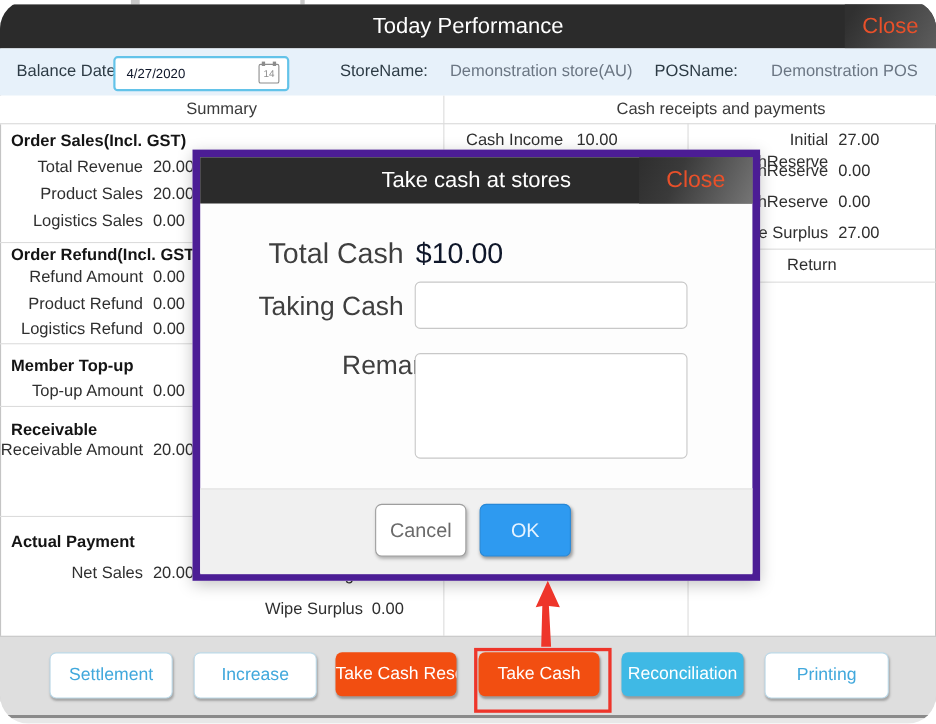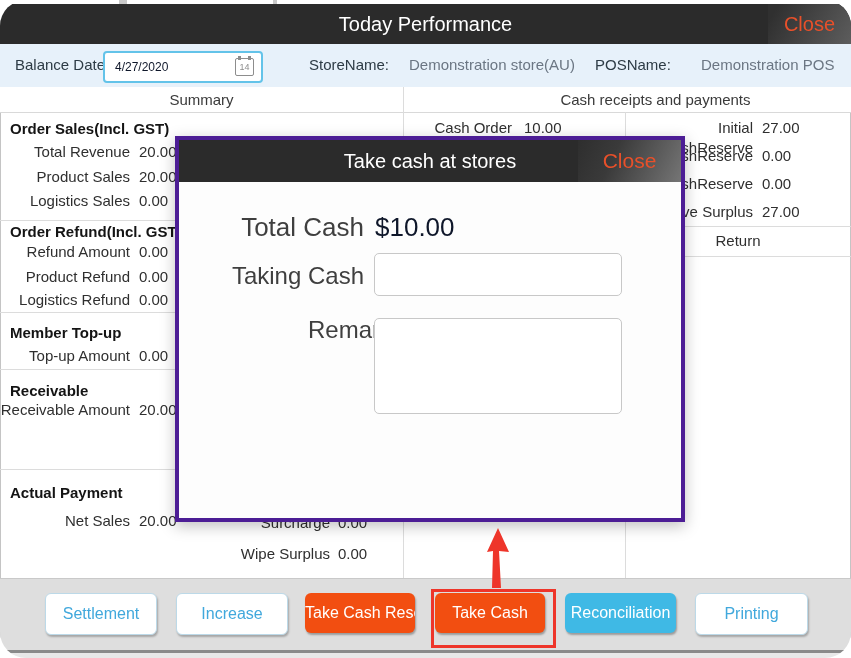--- a/index.html
+++ b/index.html
@@ -55,21 +55,21 @@
   .tb-white{background:#fff;border:1px solid #bcd9e8;color:#41a8dc;box-shadow:1px 2px 2px rgba(0,0,0,0.25);}
   .tb-orange{background:#f24e11;color:#fff;box-shadow:1px 2px 2px rgba(0,0,0,0.3);}
   .tb-blue{background:#3fb9e5;color:#fff;box-shadow:1px 2px 2px rgba(0,0,0,0.3);}
   #bottom-line{left:0;top:650px;width:851px;height:3px;background:#8a8a8a;}
   #bottom-pad{left:0;top:653px;width:851px;height:5px;background:#e8e8e8;}
 
   
   .win-edge{top:4px;height:646px;width:1px;background:#c4c4c4;}
 
   
-  #modal{left:175px;top:136px;width:502px;height:378px;background:#fdfdfd;border:4px solid #4c1d95;box-shadow:0 4px 14px rgba(0,0,0,0.25);}
+  #modal{left:175px;top:136px;width:502px;height:378px;background:#fdfdfd;border:7px solid #4c1d95;box-shadow:0 4px 14px rgba(0,0,0,0.25);}
   #modal-titlebar{left:0;top:0;width:502px;height:42px;background:#2b2b2b;}
   #modal-title{left:0;top:0;width:502px;height:42px;line-height:42px;text-align:center;color:#fff;font-size:20px;}
   #modal-close{left:399px;top:0;width:103px;height:42px;background:linear-gradient(115deg,#2e2e2e 0%,#3a3a3a 35%,#757575 100%);
     color:#e8502a;font-size:21px;line-height:42px;text-align:center;cursor:pointer;}
   .m-label{position:absolute;left:0;width:185px;text-align:right;color:#3f3f3f;}
   #m-totalcash-label{top:72px;font-size:26px;}
   #m-totalcash-value{position:absolute;left:196px;top:72px;font-size:26px;color:#0f172a;}
   #m-taking-label{top:122px;font-size:24px;}
   #m-remark-label{top:176px;font-size:24px;padding-left:28px;}
   #m-taking-input{position:absolute;left:195px;top:113px;width:248px;height:43px;border:1px solid #c8c8c8;border-radius:5px;
@@ -179,21 +179,21 @@
   <div class="abs row sx-row" style="top:513px;left:0;width:403px;">
     <span class="l">Surcharge</span>
       <span class="v">0.00</span>
     </div>
   <div class="abs row sx-row" style="top:544px;left:0;width:403px;">
     <span class="l">Wipe Surplus</span>
       <span class="v">0.00</span>
     </div>
 
   <div class="abs row ci-row" style="top:118px;left:0;width:851px;">
-    <span class="l">Cash Order</span>
+    <span class="l">Cash Income</span>
       <span class="v">10.00</span>
     </div>
 
   <div class="abs row res-row" style="top:118px;left:0;width:851px;">
     <span class="l">Initial CashReserve</span>
       <span class="v">27.00</span>
     </div>
   <div class="abs row res-row" style="top:146px;left:0;width:851px;">
     <span class="l">CashReserve</span>
       <span class="v">0.00</span>
@@ -225,20 +225,24 @@
     <div class="abs" id="modal-titlebar">
       <div class="abs" id="modal-title">Take cash at stores</div>
       <div class="abs" id="modal-close">Close</div>
     </div>
     <span class="m-label" id="m-totalcash-label">Total Cash</span>
     <span id="m-totalcash-value">$10.00</span>
     <span class="m-label" id="m-taking-label">Taking Cash</span>
     <input id="m-taking-input" value="" style="">
     <span class="m-label" id="m-remark-label">Remark</span>
     <textarea id="m-remark-input" style=""></textarea>
+    <div class="abs" id="modal-footer">
+      <div class="abs" id="m-cancel">Cancel</div>
+      <div class="abs" id="m-ok">OK</div>
+    </div>
   </div>
 
   <div class="abs" id="takecash-highlight"></div>
   <svg class="abs" id="arrow-svg" width="40" height="70" viewBox="0 0 40 70">
     <polygon points="20,4 9,28 15,27 14,64 23,64 21,27 31,28" fill="#ee352a"></polygon>
   </svg>
 
 </div>
 
 </body></html>

